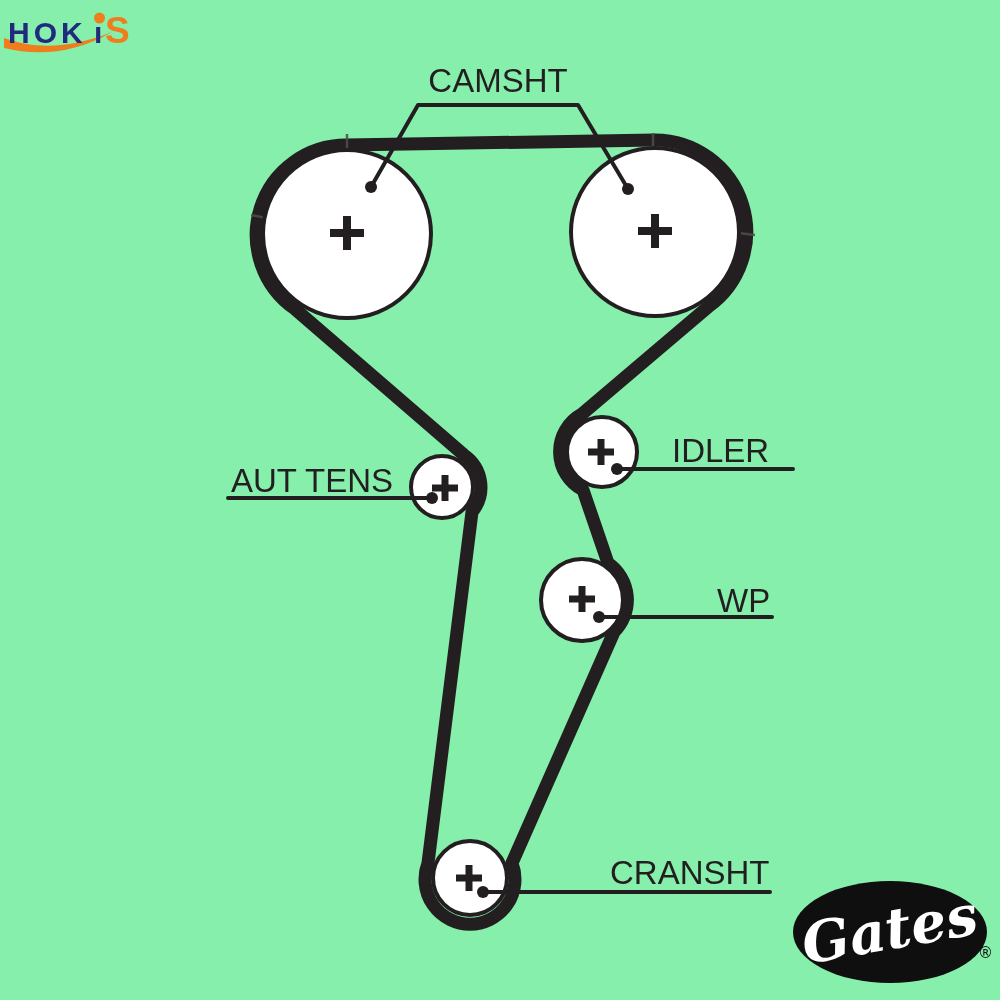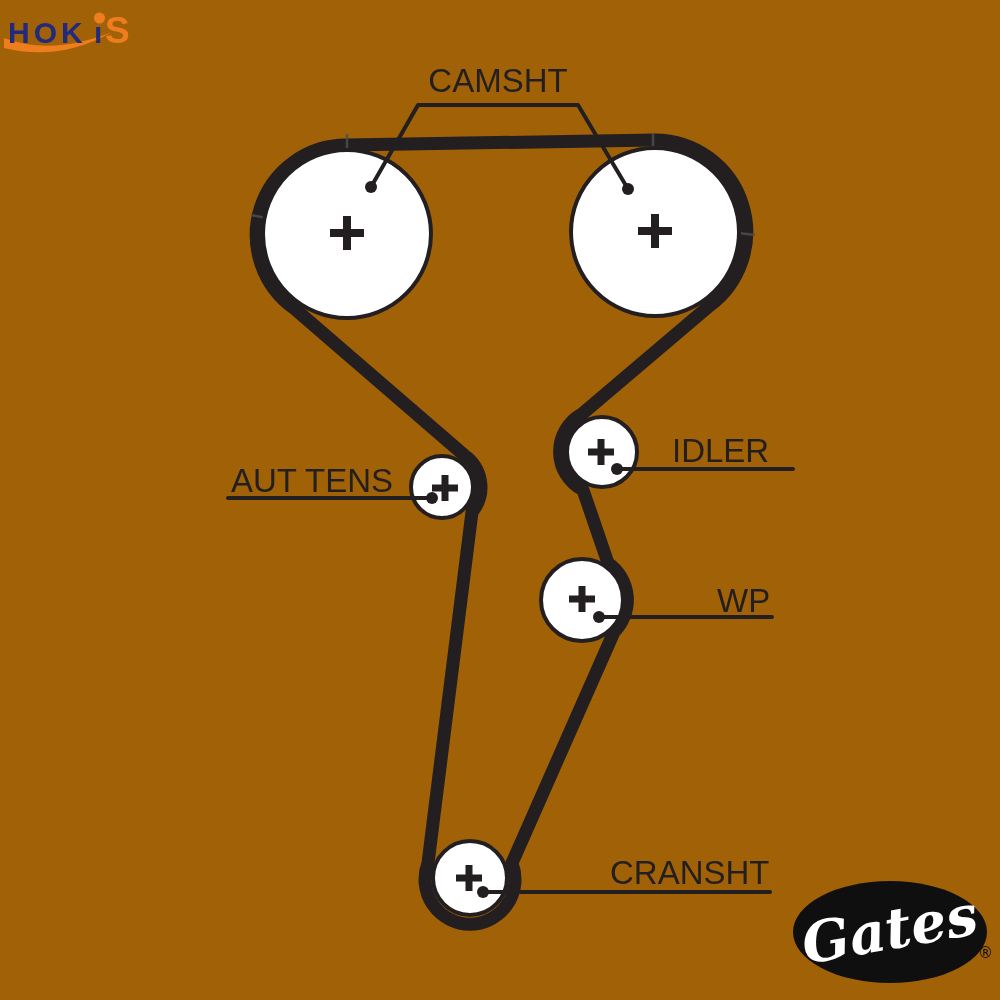--- a/index.html
+++ b/index.html
@@ -1,16 +1,16 @@
 <!DOCTYPE html>
 <html><head>
 <meta charset="utf-8">
 <style>
   html,body{margin:0;padding:0;background:#ffffff;}
-  .stage{position:relative;width:1000px;height:1000px;background:#a16207;overflow:hidden;
+  .stage{position:relative;width:1000px;height:1000px;background:#86efac;overflow:hidden;
          font-family:"Liberation Sans",sans-serif;}
   svg{display:block;}
   
   .belt{fill:none;stroke:#231f20;stroke-width:13;stroke-linejoin:round;stroke-linecap:round;}
   .pulley{fill:#ffffff;stroke:#231f20;stroke-width:4;}
   .cross{fill:none;stroke:#231f20;stroke-width:8;stroke-linecap:butt;}
   .cross-sm{fill:none;stroke:#231f20;stroke-width:7;stroke-linecap:butt;}
   .leader{fill:none;stroke:#231f20;stroke-width:4;stroke-linecap:round;stroke-linejoin:round;}
   .dot{fill:#231f20;stroke:none;}
   .lbl{font-family:"Liberation Sans",sans-serif;font-size:33px;fill:#231f20;}

